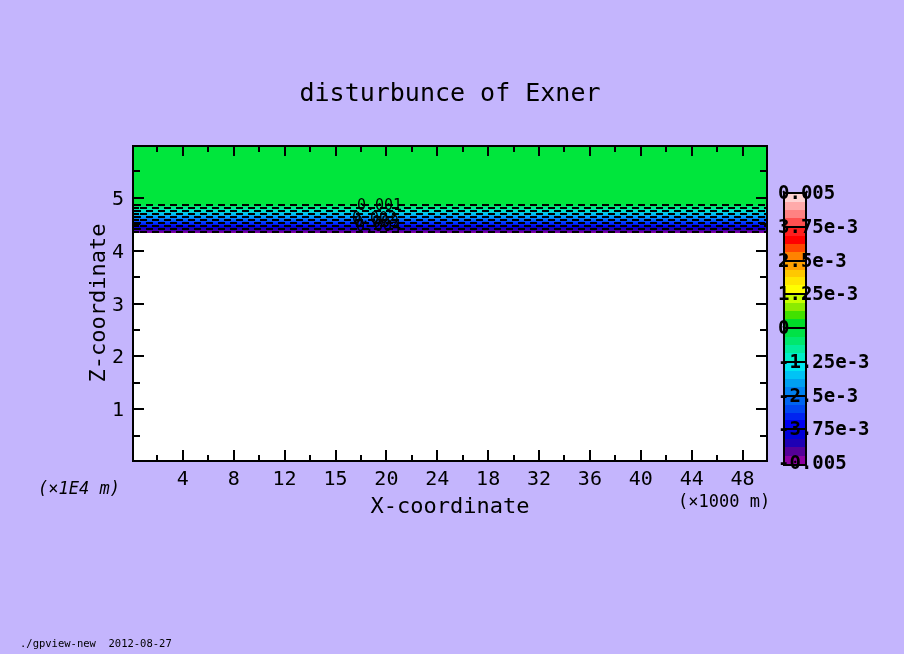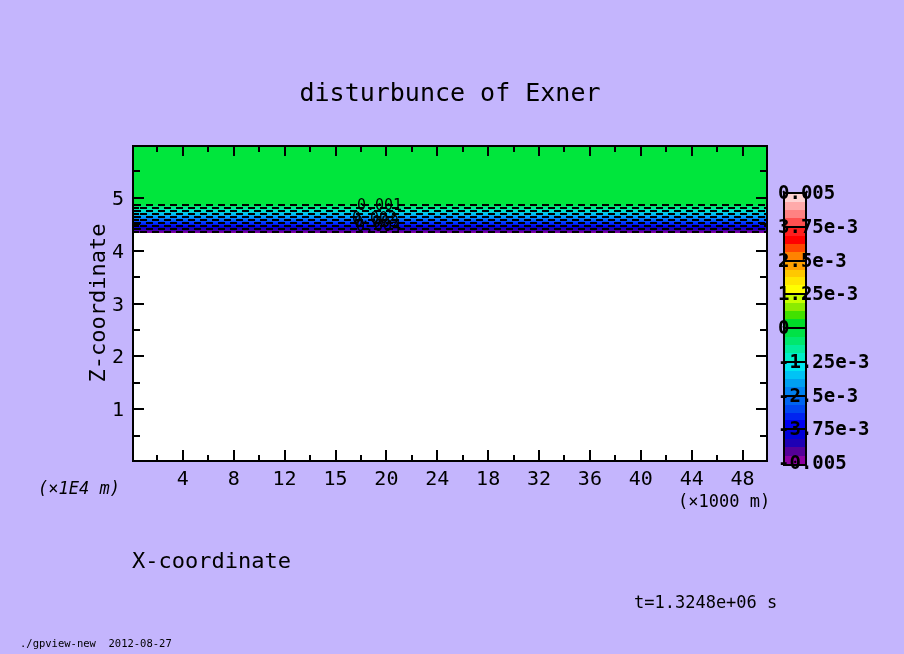--- a/index.html
+++ b/index.html
@@ -16,21 +16,21 @@
       #00e87e 70%, #00e3c8 74%, #00bdf2 78%, #0090ff 82%,
       #0050ff 86%, #001cff 90%, #0000dc 93%, #2800b4 96%,
       #6c00a0 98.5%, #8c00a0 100%);}
   .cline{position:absolute;left:134px;width:632px;height:2px;
     background-image:repeating-linear-gradient(to right,#000 0 7px,transparent 7px 12px);}
   .clabel{position:absolute;font-size:15px;white-space:pre;line-height:14px;}
   .xticklab{position:absolute;width:44px;text-align:center;font-size:20px;top:466px;}
   .zticklab{position:absolute;width:34px;text-align:right;font-size:20px;left:90px;height:22px;line-height:22px;}
   .tick{position:absolute;background:#000;}
   #y-axis-title{left:97px;top:303px;transform:translate(-50%,-50%) rotate(-90deg);white-space:nowrap;font-size:22px;}
-  #x-axis-title{left:132px;top:548px;width:636px;font-size:22px;}
+  #x-axis-title{left:132px;top:493px;width:636px;text-align:center;font-size:22px;}
   #z-unit{left:38px;top:478px;font-size:17px;white-space:pre;font-style:italic;}
   #x-unit{left:678px;top:491px;font-size:17px;white-space:pre;}
   #cbar{left:783px;top:192px;width:20px;height:270px;border:2px solid #000;}
   .cbcell{width:20px;box-sizing:border-box;border-bottom:2px solid #000;}
   .cbcell:last-child{border-bottom:none;}
   .cblabel{position:absolute;left:778px;font-size:19px;height:20px;line-height:20px;white-space:pre;font-weight:bold;}
   #contour-note{left:132px;top:567px;width:636px;text-align:center;font-size:18px;white-space:pre;}
   #time-label{left:634px;top:592px;font-size:17px;white-space:pre;}
   .footer{top:637px;font-size:10.5px;white-space:pre;}
   #footer-left{left:20px;}
@@ -158,21 +158,20 @@
       <div class="cblabel" style="top: 215.75px;">3.75e-3</div>
       <div class="cblabel" style="top: 249.5px;">2.5e-3</div>
       <div class="cblabel" style="top: 283.25px;">1.25e-3</div>
       <div class="cblabel" style="top: 317px;">0</div>
       <div class="cblabel" style="top: 350.75px;">-1.25e-3</div>
       <div class="cblabel" style="top: 384.5px;">-2.5e-3</div>
       <div class="cblabel" style="top: 418.25px;">-3.75e-3</div>
       <div class="cblabel" style="top: 452px;">-0.005</div>
     </div>
 
-  <div class="abs" id="time-label">t=1.3248e+06 s</div>
 
   <div class="abs footer" id="footer-left">./gpview-new  2012-08-27</div>
 <div class="abs xticklab" style="left: 160.88px;">4</div>
     <div class="abs xticklab" style="left: 211.76px;">8</div>
     <div class="abs xticklab" style="left: 262.64px;">12</div>
     <div class="abs xticklab" style="left: 313.52px;">15</div>
     <div class="abs xticklab" style="left: 364.4px;">20</div>
     <div class="abs xticklab" style="left: 415.28px;">24</div>
     <div class="abs xticklab" style="left: 466.16px;">18</div>
     <div class="abs xticklab" style="left: 517.04px;">32</div>

